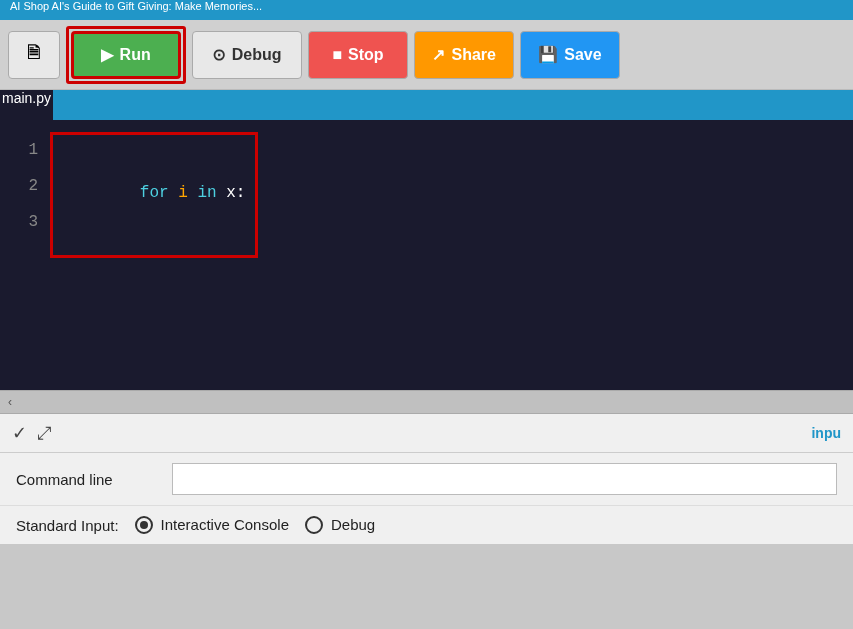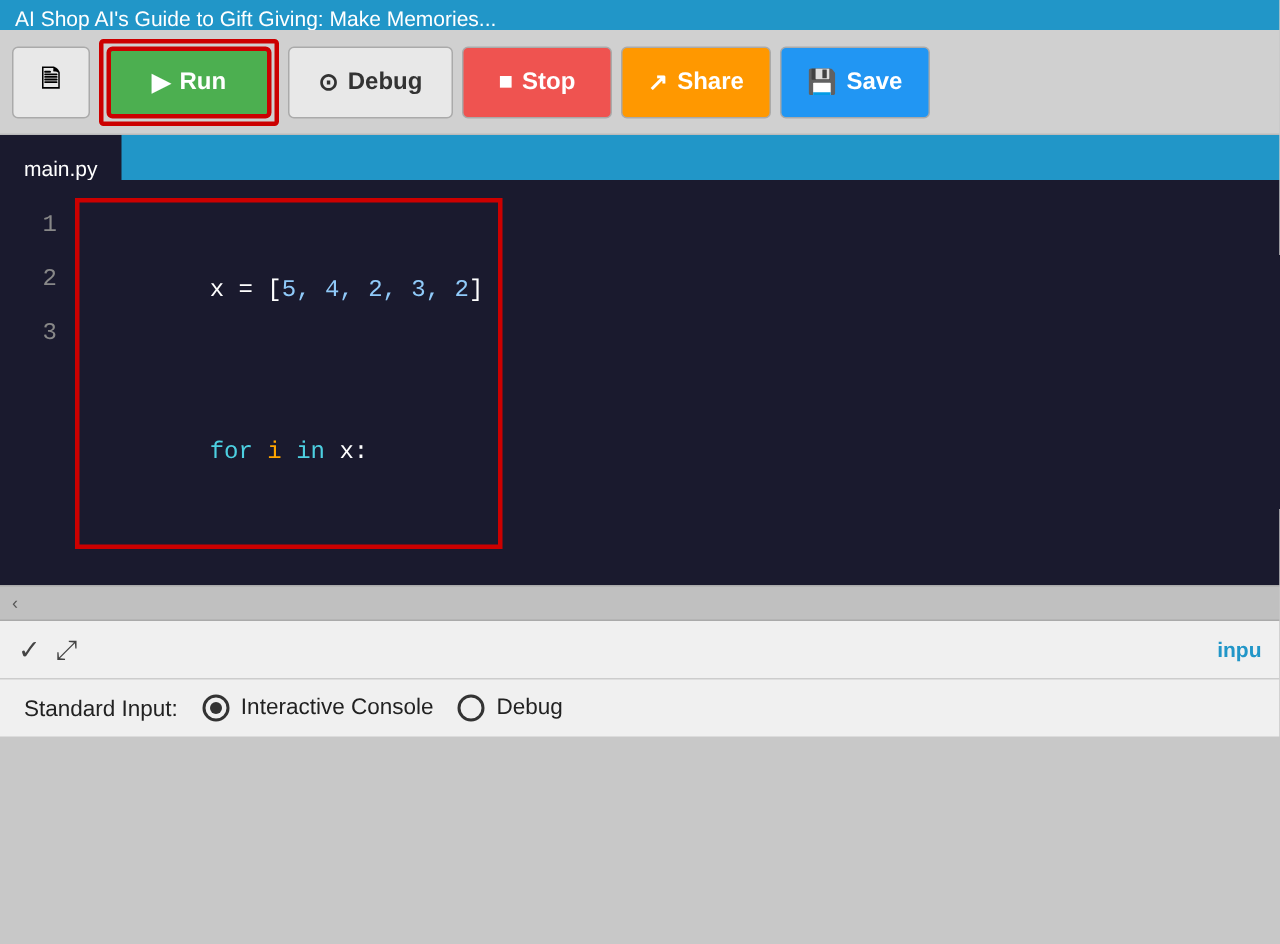--- a/index.html
+++ b/index.html
@@ -9,24 +9,24 @@
       width: 853px;
       height: 629px;
       overflow: hidden;
     }
 
     
     .top-banner {
       background: #2196c8;
       height: 20px;
       display: flex;
-      align-items: flex-end;
+      align-items: flex-start;
       padding: 0 10px;
       color: white;
-      font-size: 14px;
+      font-size: 11px;
       overflow: hidden;
     }
 
     
     .toolbar {
       background: #d0d0d0;
       height: 70px;
       display: flex;
       align-items: center;
       padding: 0 8px;
@@ -95,24 +95,24 @@
       background: #2196c8;
       height: 30px;
       display: flex;
       align-items: center;
       padding: 0 0;
     }
 
     .tab-item {
       background: #1a78a0;
       color: #a8d8f0;
-      padding: 0 16px;
+      padding: 0 2px;
       height: 100%;
       display: flex;
-      align-items: flex-end;
+      align-items: flex-start;
       font-size: 14px;
       border-right: 1px solid #2196c8;
     }
 
     .tab-item.active {
       background: #1a1a2e;
       color: white;
     }
 
     
@@ -327,23 +327,20 @@
 
 <div class="editor-area">
   <div class="line-numbers">
     <div>1</div>
     <div>2</div>
     <div>3</div>
   </div>
   <div class="code-content">
     <div class="code-box">
       <div class="code-line">
-        <span class="kw-white">x = [</span><span class="kw-numbers">5, 4, 2, 3, 2</span><span class="kw-white">]</span>
-      </div>
-      <div class="code-line">
         <span class="kw-blue">for</span><span class="kw-white"> </span><span class="kw-orange">i</span><span class="kw-white"> </span><span class="kw-blue">in</span><span class="kw-white"> x:</span>
       </div>
     </div>
   </div>
 </div>
 
 <div class="panel-separator">
   <span class="separator-arrow">‹</span>
 </div>
 
@@ -352,20 +349,24 @@
   <div class="bottom-toolbar">
     <button class="icon-btn">
       <span>✓</span>
     </button>
     <button class="icon-btn">
       <span>⤢</span>
     </button>
     <span class="inpu-label">inpu</span>
   </div>
 
+  <div class="form-row">
+    <span class="form-label">Command line</span>
+    <input class="form-input" type="text" placeholder="" style="">
+  </div>
 
   <div class="radio-row">
     <span>Standard Input:</span>
     <div class="radio-option">
       <div class="radio-circle-filled"></div>
       <span>Interactive Console</span>
     </div>
     <div class="radio-option">
       <div class="radio-circle-empty"></div>
       <span>Debug</span>

